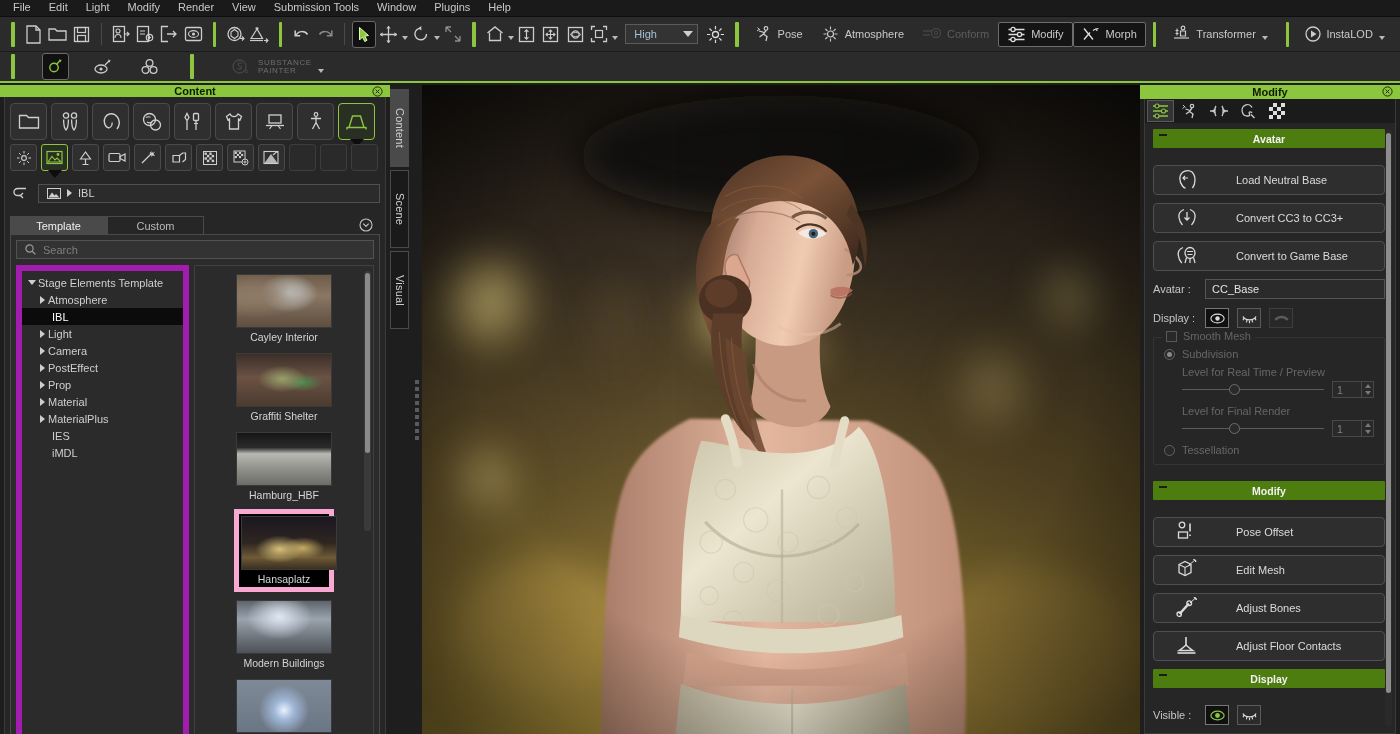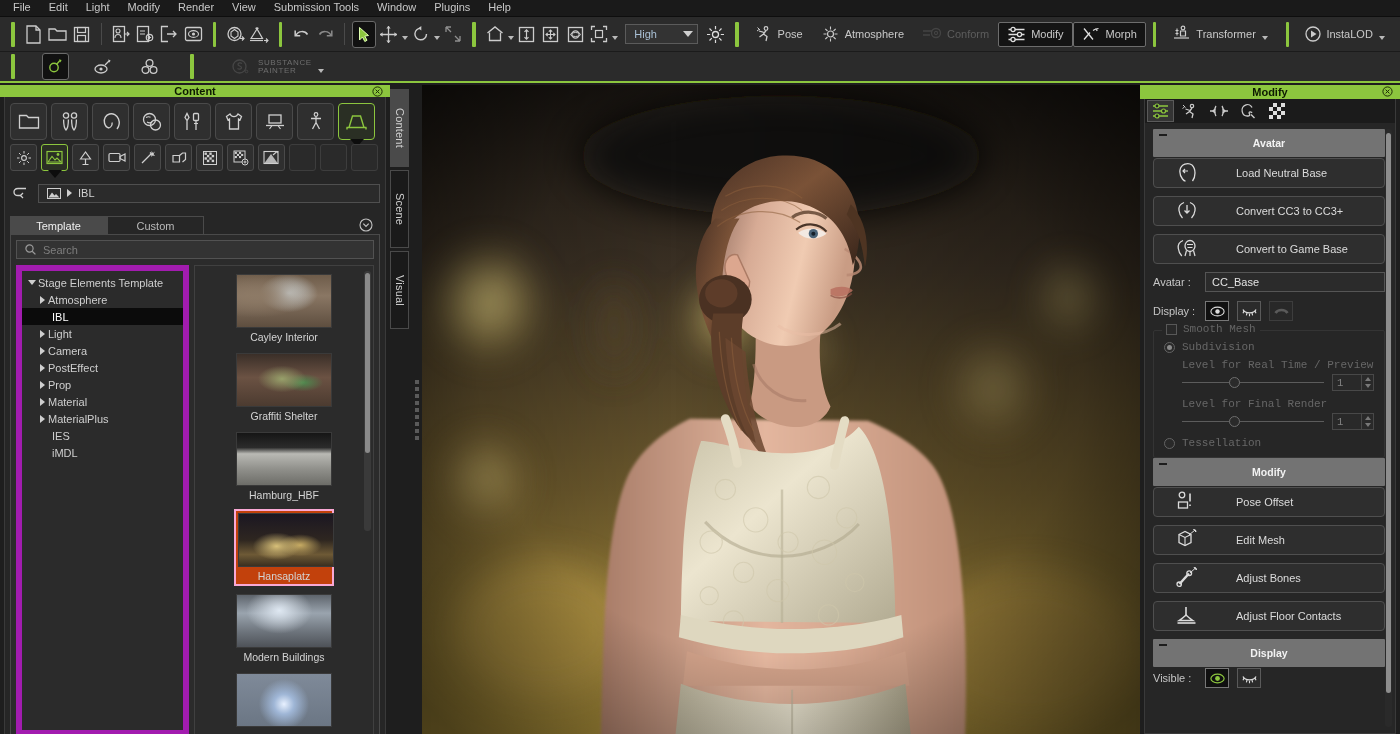--- a/index.html
+++ b/index.html
@@ -142,21 +142,21 @@
   .tnode .tw{ width:12px; display:flex; align-items:center; justify-content:center; }
   .tw i.down{ width:0;height:0;border-left:4px solid transparent;border-right:4px solid transparent;border-top:5px solid #cfcfcf;}
   .tw i.right{ width:0;height:0;border-top:4px solid transparent;border-bottom:4px solid transparent;border-left:5px solid #cfcfcf;}
   .lv1{ padding-left:4px; } .lv2{ padding-left:14px; } .lv3{ padding-left:30px; }
 
   .thumbcol{
     flex:1; background:#2b2b2b; border:1px solid #404040; position:relative; overflow:hidden;
     padding:6px 5px 0 5px;
   }
   .thumb{ width:100px; margin:0 auto 6px auto; padding:2px; cursor:default; }
-  .thumb.sel{ background:#c2410c; border:2px solid #f9a8d4; }
+  .thumb.sel{ background:#000000; border:5px solid #f9a8d4; }
   .thumb .ti{ width:96px; height:54px; margin:0 auto; border:1px solid #3a3a3a; }
   .thumb .tl{ text-align:center; font-size:10.5px; color:#d4d4d4; margin-top:3px; line-height:12px; }
   .vsb{
     position:absolute; right:2px; top:5px; width:7px; height:260px;
     background:#3a3a3a; border-radius:3px; cursor:default;
   }
   .vsb i{ position:absolute; left:1px; top:2px; width:5px; height:180px; background:#8a8a8a; border-radius:3px; display:block;}
 
   
   .vtabs{ width:22px; padding-top:4px; display:flex; flex-direction:column; gap:3px; background:#1e1e1e; }
@@ -185,22 +185,22 @@
     margin:0 4px 0 4px; display:flex; flex-direction:column; overflow:hidden; position:relative;
   }
   .rp-tabs{ height:24px; background:#1b1b1b; display:flex; align-items:center; gap:2px; padding-left:2px; }
   .rtab{
     width:27px;height:22px; display:flex;align-items:center;justify-content:center;
     cursor:default; border:1px solid transparent;
   }
   .rtab.active{ background:#343434; border-color:#5a5a5a; }
   .rp-scroll{ flex:1; overflow:hidden; padding:6px 10px 0 8px; position:relative; }
   .sect-head{
-    height:28px; background:#737373; color:#f2f2f2; font-size:10.5px; font-weight:bold;
-    display:flex; align-items:center; justify-content:center; position:relative; margin-bottom:1px;
+    height:19px; background:#4d7c0f; color:#f2f2f2; font-size:10.5px; font-weight:bold;
+    display:flex; align-items:center; justify-content:center; position:relative; margin-bottom:17px;
     border-radius:1px;
   }
   .sect-head .minus{ position:absolute; left:6px; top:5px; width:8px; height:2px; background:#1d1d1d; }
   .rbtn{
     height:30px; background:#2e2e2e; border:1px solid #4f4f4f; border-radius:4px;
     display:flex; align-items:center; gap:10px; padding-left:82px; position:relative;
     font-size:11px; color:#dcdcdc; cursor:default; margin-bottom:8px;
   }
   .rbtn .ric{ position:absolute; left:22px; top:50%; transform:translateY(-50%); }
   .frow{ display:flex; align-items:center; gap:8px; margin-bottom:9px; }
@@ -211,22 +211,22 @@
   }
   .tgl{
     width:24px;height:20px; background:#2b2b2b; border:1px solid #5a5a5a;
     display:flex;align-items:center;justify-content:center; cursor:default;
   }
   .tgl.on{ background:#101010; border-color:#777; }
   .tgl.off{ background:#2b2b2b; }
   .tgl.dim{ opacity:.45; }
 
   .grp{
-    border:1px solid #3e3e3e; border-radius:2px; margin:2px 0 0 0; padding:10px 10px 8px 10px;
-    position:relative; opacity:.62;font-family:Liberation Mono, monospace;
+    border:1px solid #3e3e3e; border-radius:2px; margin:2px 0 16px 0; padding:10px 10px 8px 10px;
+    position:relative; opacity:.62;
   }
   .grp .legend{
     position:absolute; top:-8px; left:8px; background:#262626; padding:0 4px;
     display:flex; align-items:center; gap:6px; font-size:11px; color:#8b8b8b;
   }
   .chk{ width:11px;height:11px;border:1px solid #777; background:#2b2b2b; display:block;}
   .radio{ width:11px;height:11px;border:1px solid #8a8a8a;border-radius:50%;background:#2b2b2b;position:relative;}
   .radio.on::after{ content:""; position:absolute; left:2px; top:2px; width:5px;height:5px;border-radius:50%; background:#c8c8c8;}
   .rrow{ display:flex; align-items:center; gap:7px; font-size:11px; color:#8d8d8d; margin-bottom:6px; }
   .slab{ font-size:11px; color:#8d8d8d; margin:2px 0 3px 18px; }

